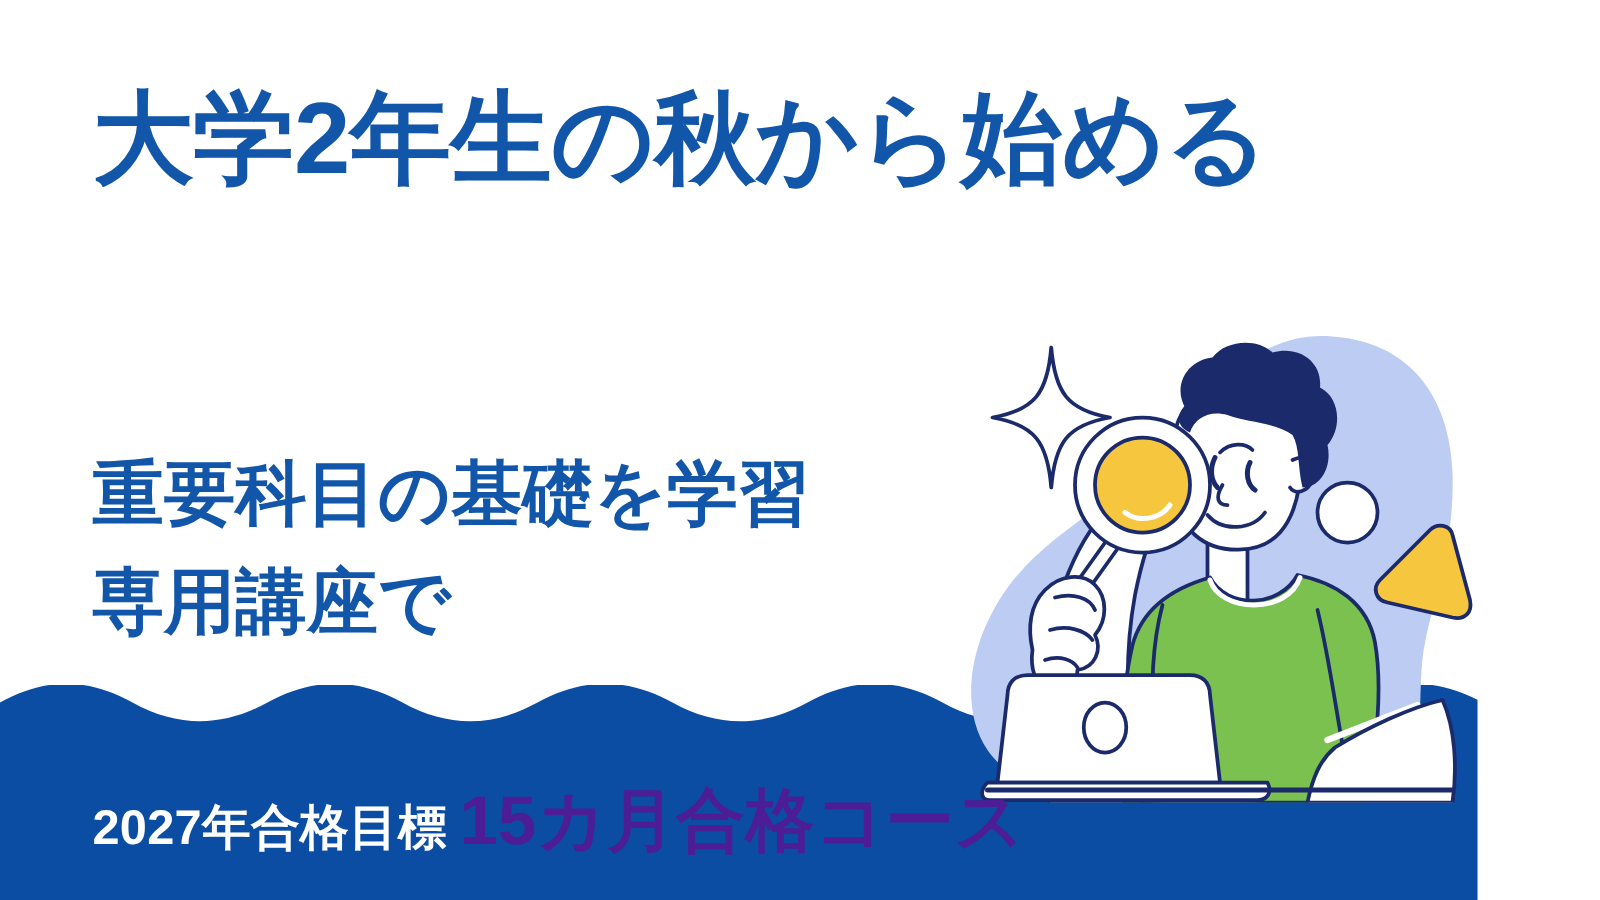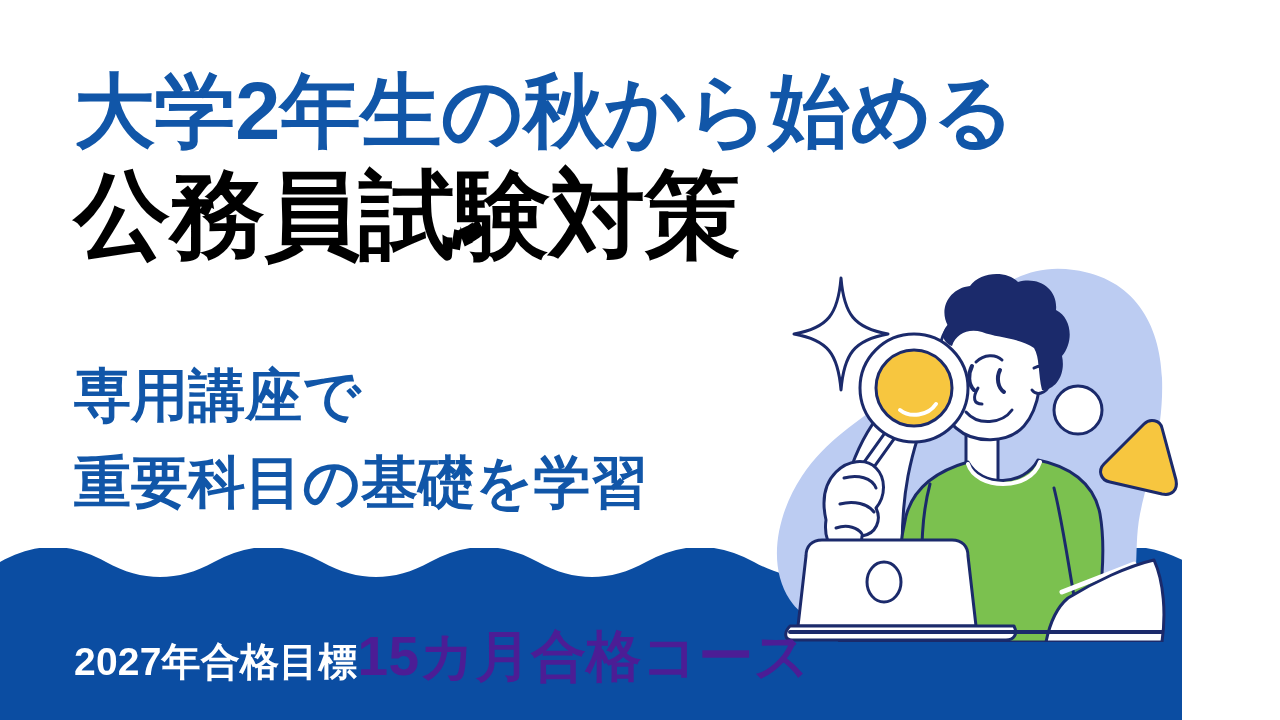--- a/index.html
+++ b/index.html
@@ -70,20 +70,21 @@
     margin: 0;
   }
 
   
   #banner-text {
     position: absolute;
     left: 74px;
     top: 620px;
     display: flex;
     align-items: baseline;
+    gap: 10px;
     z-index: 6;
   }
   .banner-small {
     font-size: 39px;
     font-weight: 700;
     color: #ffffff;
     letter-spacing: 0.005em;
     white-space: nowrap;
   }
   .banner-large {
@@ -124,26 +125,25 @@
                C 898,-6 934,-6 970,14
                C 1006,34 1042,34 1078,14
                C 1114,-6 1150,-6 1186,14
                C 1222,34 1258,34 1280,20
                L 1280,172 L 0,172 Z" fill="#0B4DA2"></path>
     </svg>
   </div>
 
   <div id="headline">
     <div class="title-line-1">大学2年生の秋から始める</div>
-    <div class="title-line-2">公務員試験対策</div>
   </div>
 
   <div id="subhead">
+    <div class="sub-line">重要科目の基礎を学習</div>
     <div class="sub-line">専用講座で</div>
-    <div class="sub-line">重要科目の基礎を学習</div>
   </div>
 
   <div id="banner-text">
     <span class="banner-small">2027年合格目標</span>
     <span class="banner-large">15カ月合格コース</span>
   </div>
 
   <div id="illustration">
     <svg viewBox="0 0 420 380" xmlns="http://www.w3.org/2000/svg">
       <defs>

